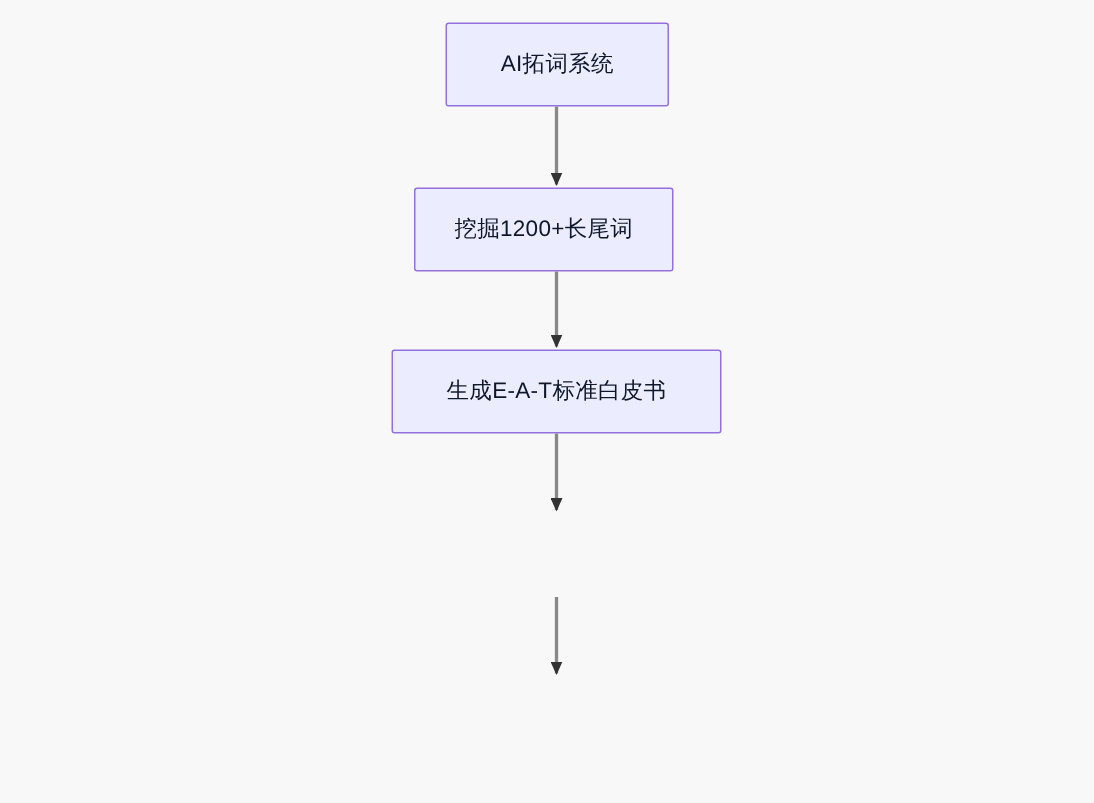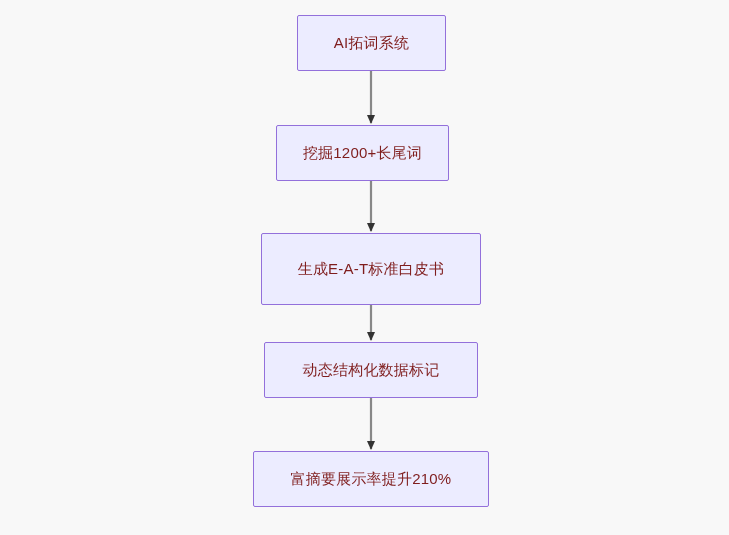--- a/index.html
+++ b/index.html
@@ -32,21 +32,21 @@
     box-sizing: border-box;
     background: #ececff;
     border: 1.4px solid #9370db;
     border-radius: 2px;
     display: flex;
     align-items: center;
     justify-content: center;
     text-align: center;
   }
   .node-label {
-    color: #7f1d1d;
+    color: #0f172a;
     font-size: 15px;
     line-height: 1.2;
     letter-spacing: 0.2px;
     white-space: nowrap;
     font-family: "Liberation Sans", "DejaVu Sans", sans-serif;
   }
 </style>
 </head>
 <body>
 
@@ -73,25 +73,19 @@
   </svg>
 
   <div class="node" style="left:297px; top:15px; width:149px; height:56px;">
     <span class="node-label">AI拓词系统</span>
   </div>
 
   <div class="node" style="left:276px; top:125px; width:173px; height:56px;">
     <span class="node-label">挖掘1200+长尾词</span>
   </div>
 
-  <div class="node" style="left:261px; top:233px; width:220px; height:72px;text-align:center;">
+  <div class="node" style="left:261px; top:233px; width:220px; height:56px;text-align:center;">
     <span class="node-label">生成E-A-T标准白皮书</span>
   </div>
 
-  <div class="node" style="left:264px; top:342px; width:214px; height:56px;">
-    <span class="node-label">动态结构化数据标记</span>
-  </div>
 
-  <div class="node" style="left:253px; top:451px; width:236px; height:56px;">
-    <span class="node-label">富摘要展示率提升210%</span>
-  </div>
 
 </div>
 
 </body></html>

